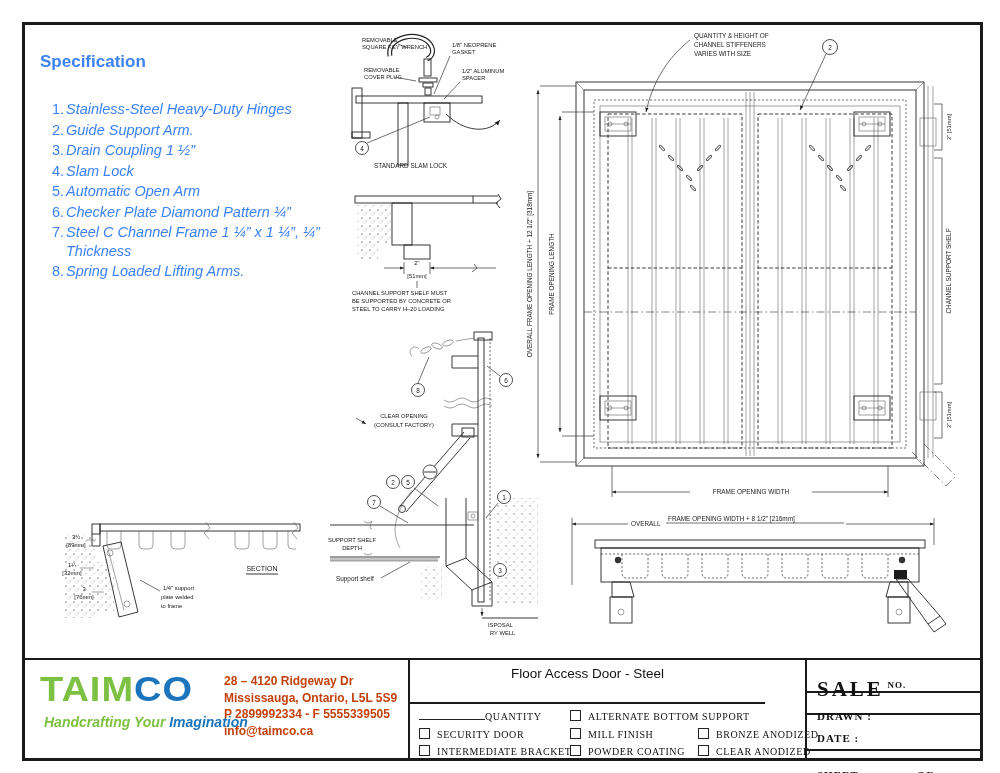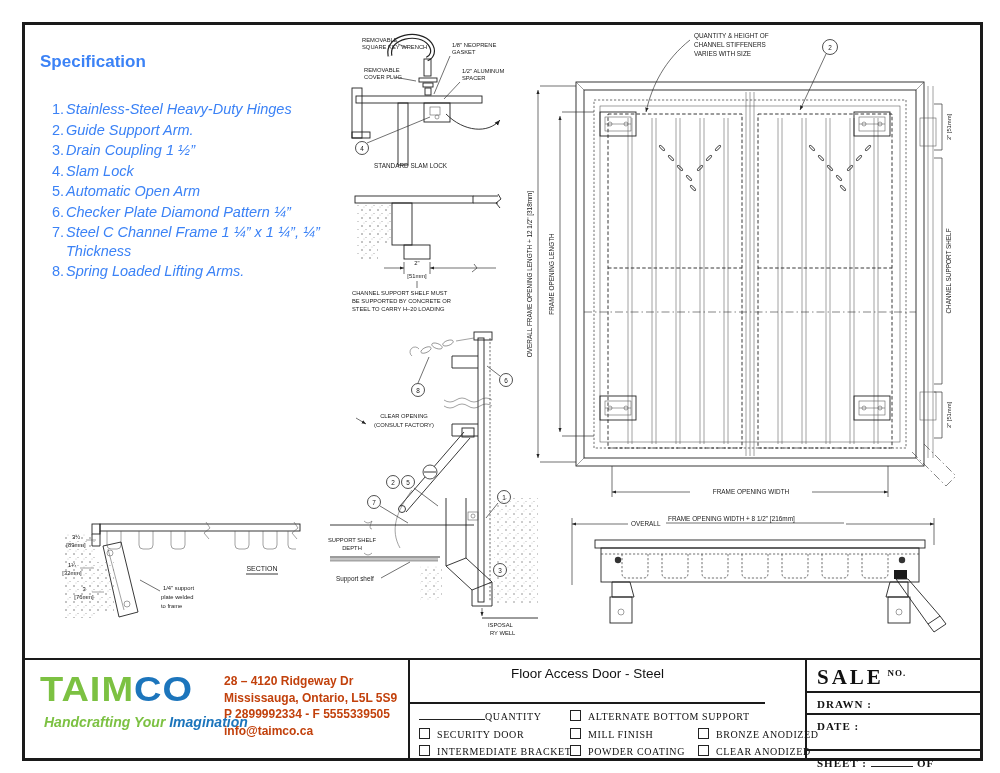--- a/index.html
+++ b/index.html
@@ -32,21 +32,21 @@
   .logo{position:absolute;left:18px;top:10px;font-weight:900;font-size:38px;letter-spacing:1px;line-height:38px;transform:scaleY(.92);}
   .logo .g{color:#7CC142;} .logo .b{color:#1C75BC;}
   .tagline{position:absolute;left:22px;top:54px;font-family:Liberation Sans, sans-serif;font-style:italic;font-weight:bold;font-size:14px;}
   .tagline .g{color:#7CC142;} .tagline .b{color:#1C75BC;}
   .addr{position:absolute;left:202px;top:13px;font-size:12px;line-height:16.5px;font-weight:600;color:#c2410c;}
   .tb-title{padding-top:5px;text-align:center;font-size:13.5px;line-height:18px;color:#111;}
   .cb-area{position:absolute;left:0;top:42px;width:100%;height:57px;border-top:2px solid #1a1a1a;font-family:"Liberation Serif",serif;font-size:10px;letter-spacing:.6px;}
   .cb-row{position:absolute;white-space:nowrap;}
   .cbx{display:inline-block;width:9px;height:9px;border:1.2px solid #222;background:#fff;margin-right:7px;vertical-align:-1px;}
   .qline{display:inline-block;width:66px;border-bottom:1px solid #222;height:9px;margin-right:0;}
-  .tb-right .row{box-sizing:border-box;border-bottom:2px solid #1a1a1a;padding:5px 0 0 10px;font-family:"Liberation Serif",serif;font-weight:bold;letter-spacing:1px;font-size:11px;}
+  .tb-right .row{box-sizing:border-box;border-bottom:2px solid #1a1a1a;padding:17px 0 0 10px;font-family:"Liberation Serif",serif;font-weight:bold;letter-spacing:1px;font-size:11px;}
   .row.sale{height:33px;}
   .row.r2{height:22px;} .row.r3{height:36px;}
   .row.r4{height:22px;border-bottom:none;}
   .sale-word{font-family:"Liberation Serif",serif;font-size:21px;letter-spacing:3px;font-weight:bold;}
   .sale-no{font-size:9px;vertical-align:8px;letter-spacing:1px;}
   .blank{display:inline-block;width:42px;border-bottom:1px solid #222;height:10px;margin:0 4px;}
 </style>
 </head>
 <body>
 

